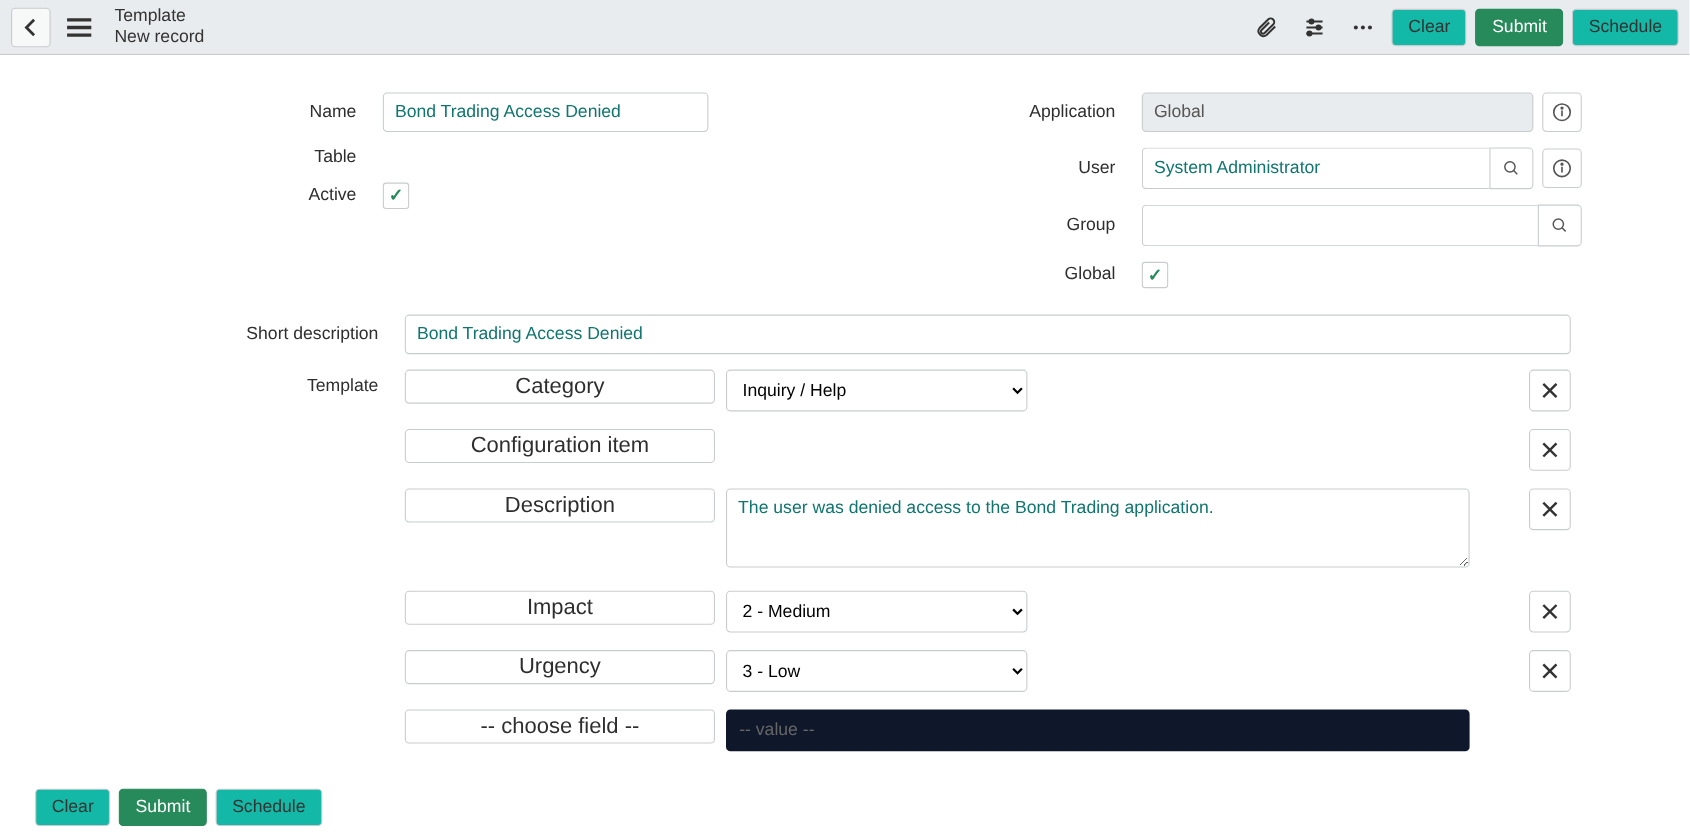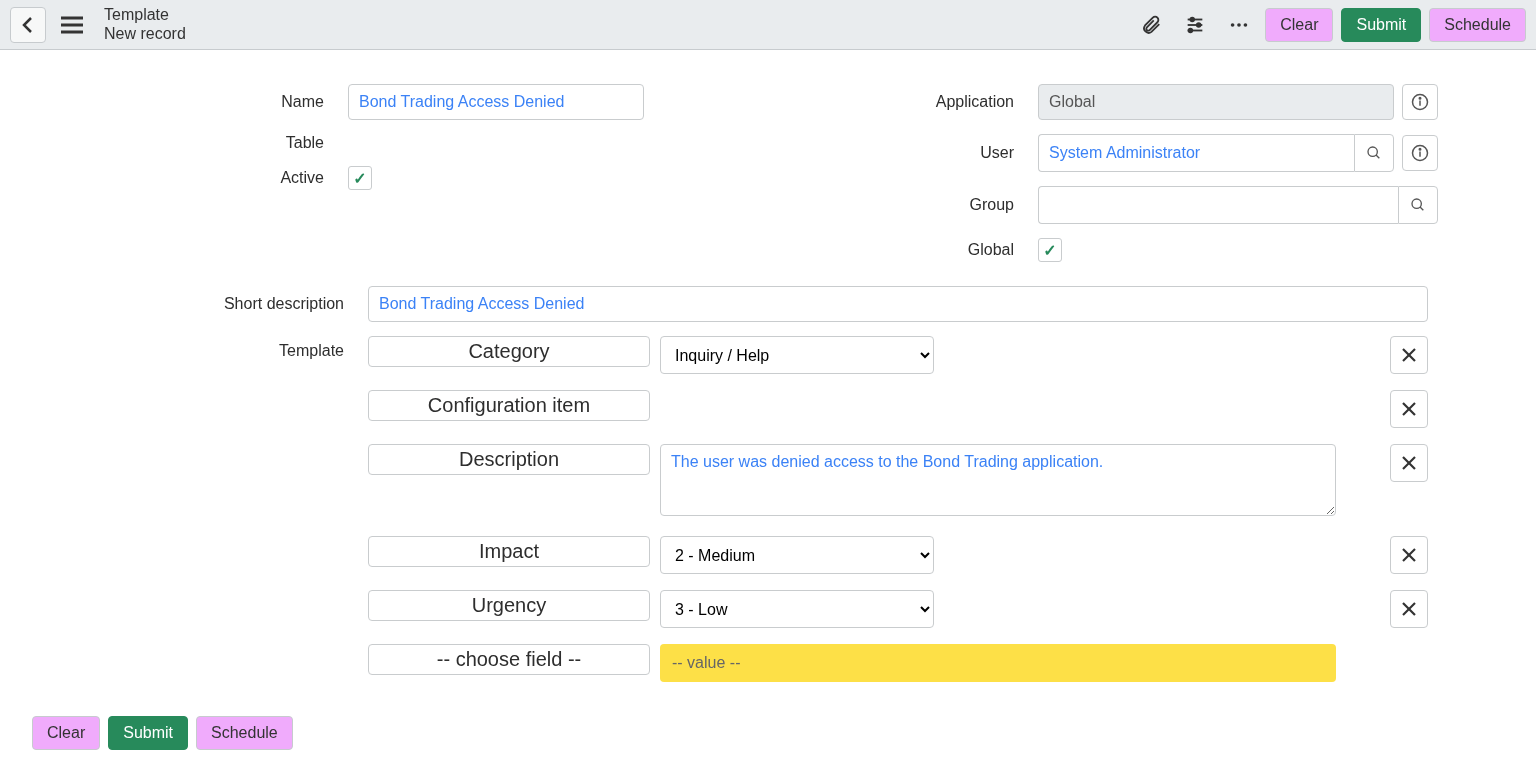--- a/index.html
+++ b/index.html
@@ -28,21 +28,21 @@
   }
   .icon-btn.nobd { border: none; background: transparent; }
   .hdr-title { display: flex; flex-direction: column; margin-left: 6px; line-height: 1.15; }
   .hdr-title .t1 { font-weight: 400; color: #333; font-size: 16px; }
   .hdr-title .t2 { font-size: 16px; color: #333; }
   .header-right { margin-left: auto; display: flex; align-items: center; gap: 8px; }
   .btn {
     padding: 7px 14px;
     border: 1px solid #c7cbce;
     border-radius: 4px;
-    background: #f0abfc;
+    background: #14b8a6;
     cursor: pointer;
     font-size: 16px;
     color: #333;
   }
   .btn.primary {
     background: #278a5b;
     border-color: #278a5b;
     color: #fff;
   }
   .form-wrap { padding: 34px 10px 30px 10px; }
@@ -64,21 +64,21 @@
     font-size: 16px;
     flex-shrink: 0;
   }
   .label.top { align-self: flex-start; padding-top: 6px; }
   .field-area { flex: 1; display: flex; align-items: center; gap: 8px; }
   .input, .select, .textarea {
     border: 1px solid #c9ccce;
     border-radius: 4px;
     padding: 8px 10px;
     font-size: 16px;
-    color: #3b82f6;
+    color: #0f766e;
     background: #fff;
   }
   .input.w296 { width: 296px; }
   .input.flex1 { flex: 1; }
   .input.readonly { background: #e9ecee; color: #555; }
   .select {
     background: #fff;
     position: relative;
     width: 296px;
     display: flex; align-items: center; justify-content: space-between;
@@ -152,21 +152,21 @@
     border: 1px solid #c9ccce; border-radius: 4px;
     display: flex; align-items: center; justify-content: center;
     cursor: pointer;
     background: #fff;
     margin-left: auto;
   }
   .remove-btn svg line { stroke: #333; stroke-width: 2.2; }
   .value-disabled {
     width: 676px; height: 38px;
     border-radius: 4px;
-    background: #fde047;
+    background: #0f172a;
     display: flex; align-items: center;
     padding: 0 12px;
     color: #666;
   }
   .footer-actions {
     display: flex; gap: 8px;
     padding: 20px 0 20px 22px;
   }
   svg { display: block; }
 </style>

